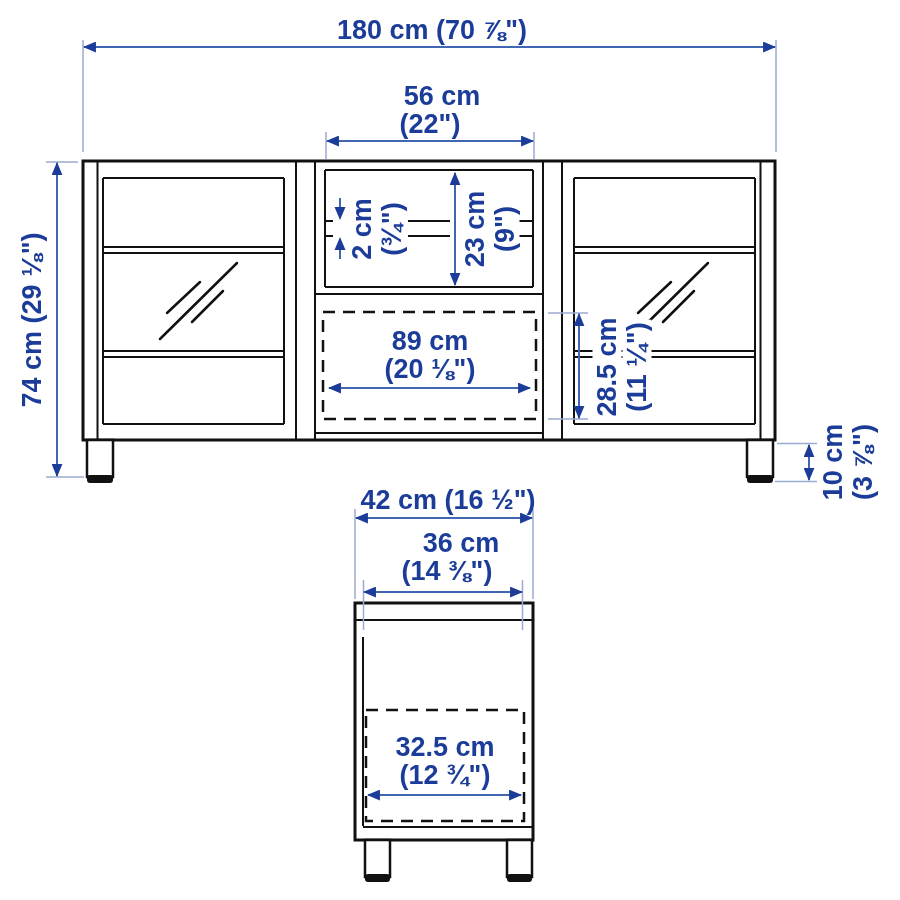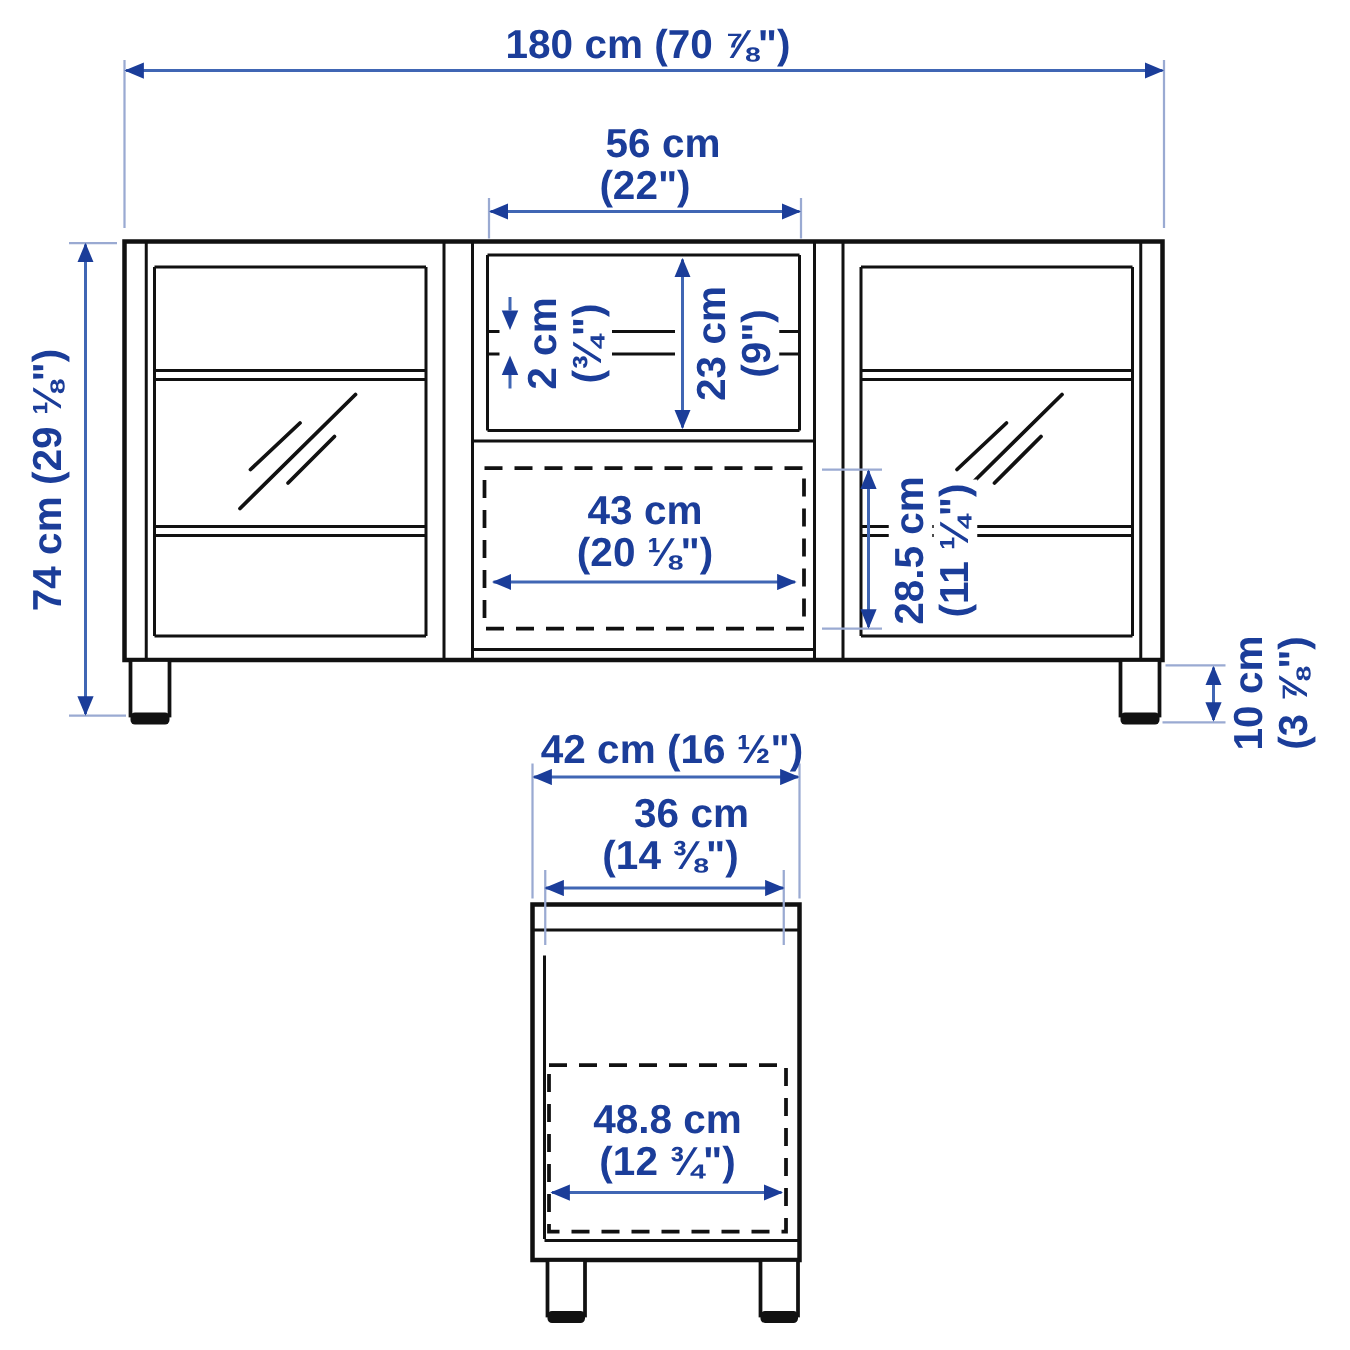--- a/index.html
+++ b/index.html
@@ -158,30 +158,30 @@
   <div class="dim" style="left:430px;top:124px;">(22")</div>
 
   <div class="dim rot" style="left:32px;top:320px;">74 cm (29 ⅛")</div>
 
   <div class="dim rot mask" style="left:362px;top:229px;">2 cm</div>
   <div class="dim rot mask" style="left:392px;top:229px;">(¾")</div>
 
   <div class="dim rot mask" style="left:475px;top:229px;">23 cm</div>
   <div class="dim rot mask" style="left:505px;top:229px;">(9")</div>
 
-  <div class="dim" style="left:430px;top:341px;">43 cm</div>
+  <div class="dim" style="left:430px;top:341px;">89 cm</div>
   <div class="dim" style="left:430px;top:369px;">(20 ⅛")</div>
 
   <div class="dim rot mask" style="left:607px;top:367px;">28.5 cm</div>
   <div class="dim rot mask" style="left:637px;top:367px;">(11 ¼")</div>
 
   <div class="dim rot" style="left:833px;top:462px;">10 cm</div>
   <div class="dim rot" style="left:863px;top:462px;">(3 ⅞")</div>
 
   <div class="dim" style="left:448px;top:500px;">42 cm (16 ½")</div>
 
   <div class="dim" style="left:461px;top:543px;">36 cm</div>
   <div class="dim" style="left:447px;top:571px;">(14 ⅜")</div>
 
-  <div class="dim" style="left:445px;top:747px;">48.8 cm</div>
+  <div class="dim" style="left:445px;top:747px;">32.5 cm</div>
   <div class="dim" style="left:445px;top:775px;">(12 ¾")</div>
 
 </div>
 
 </body></html>

